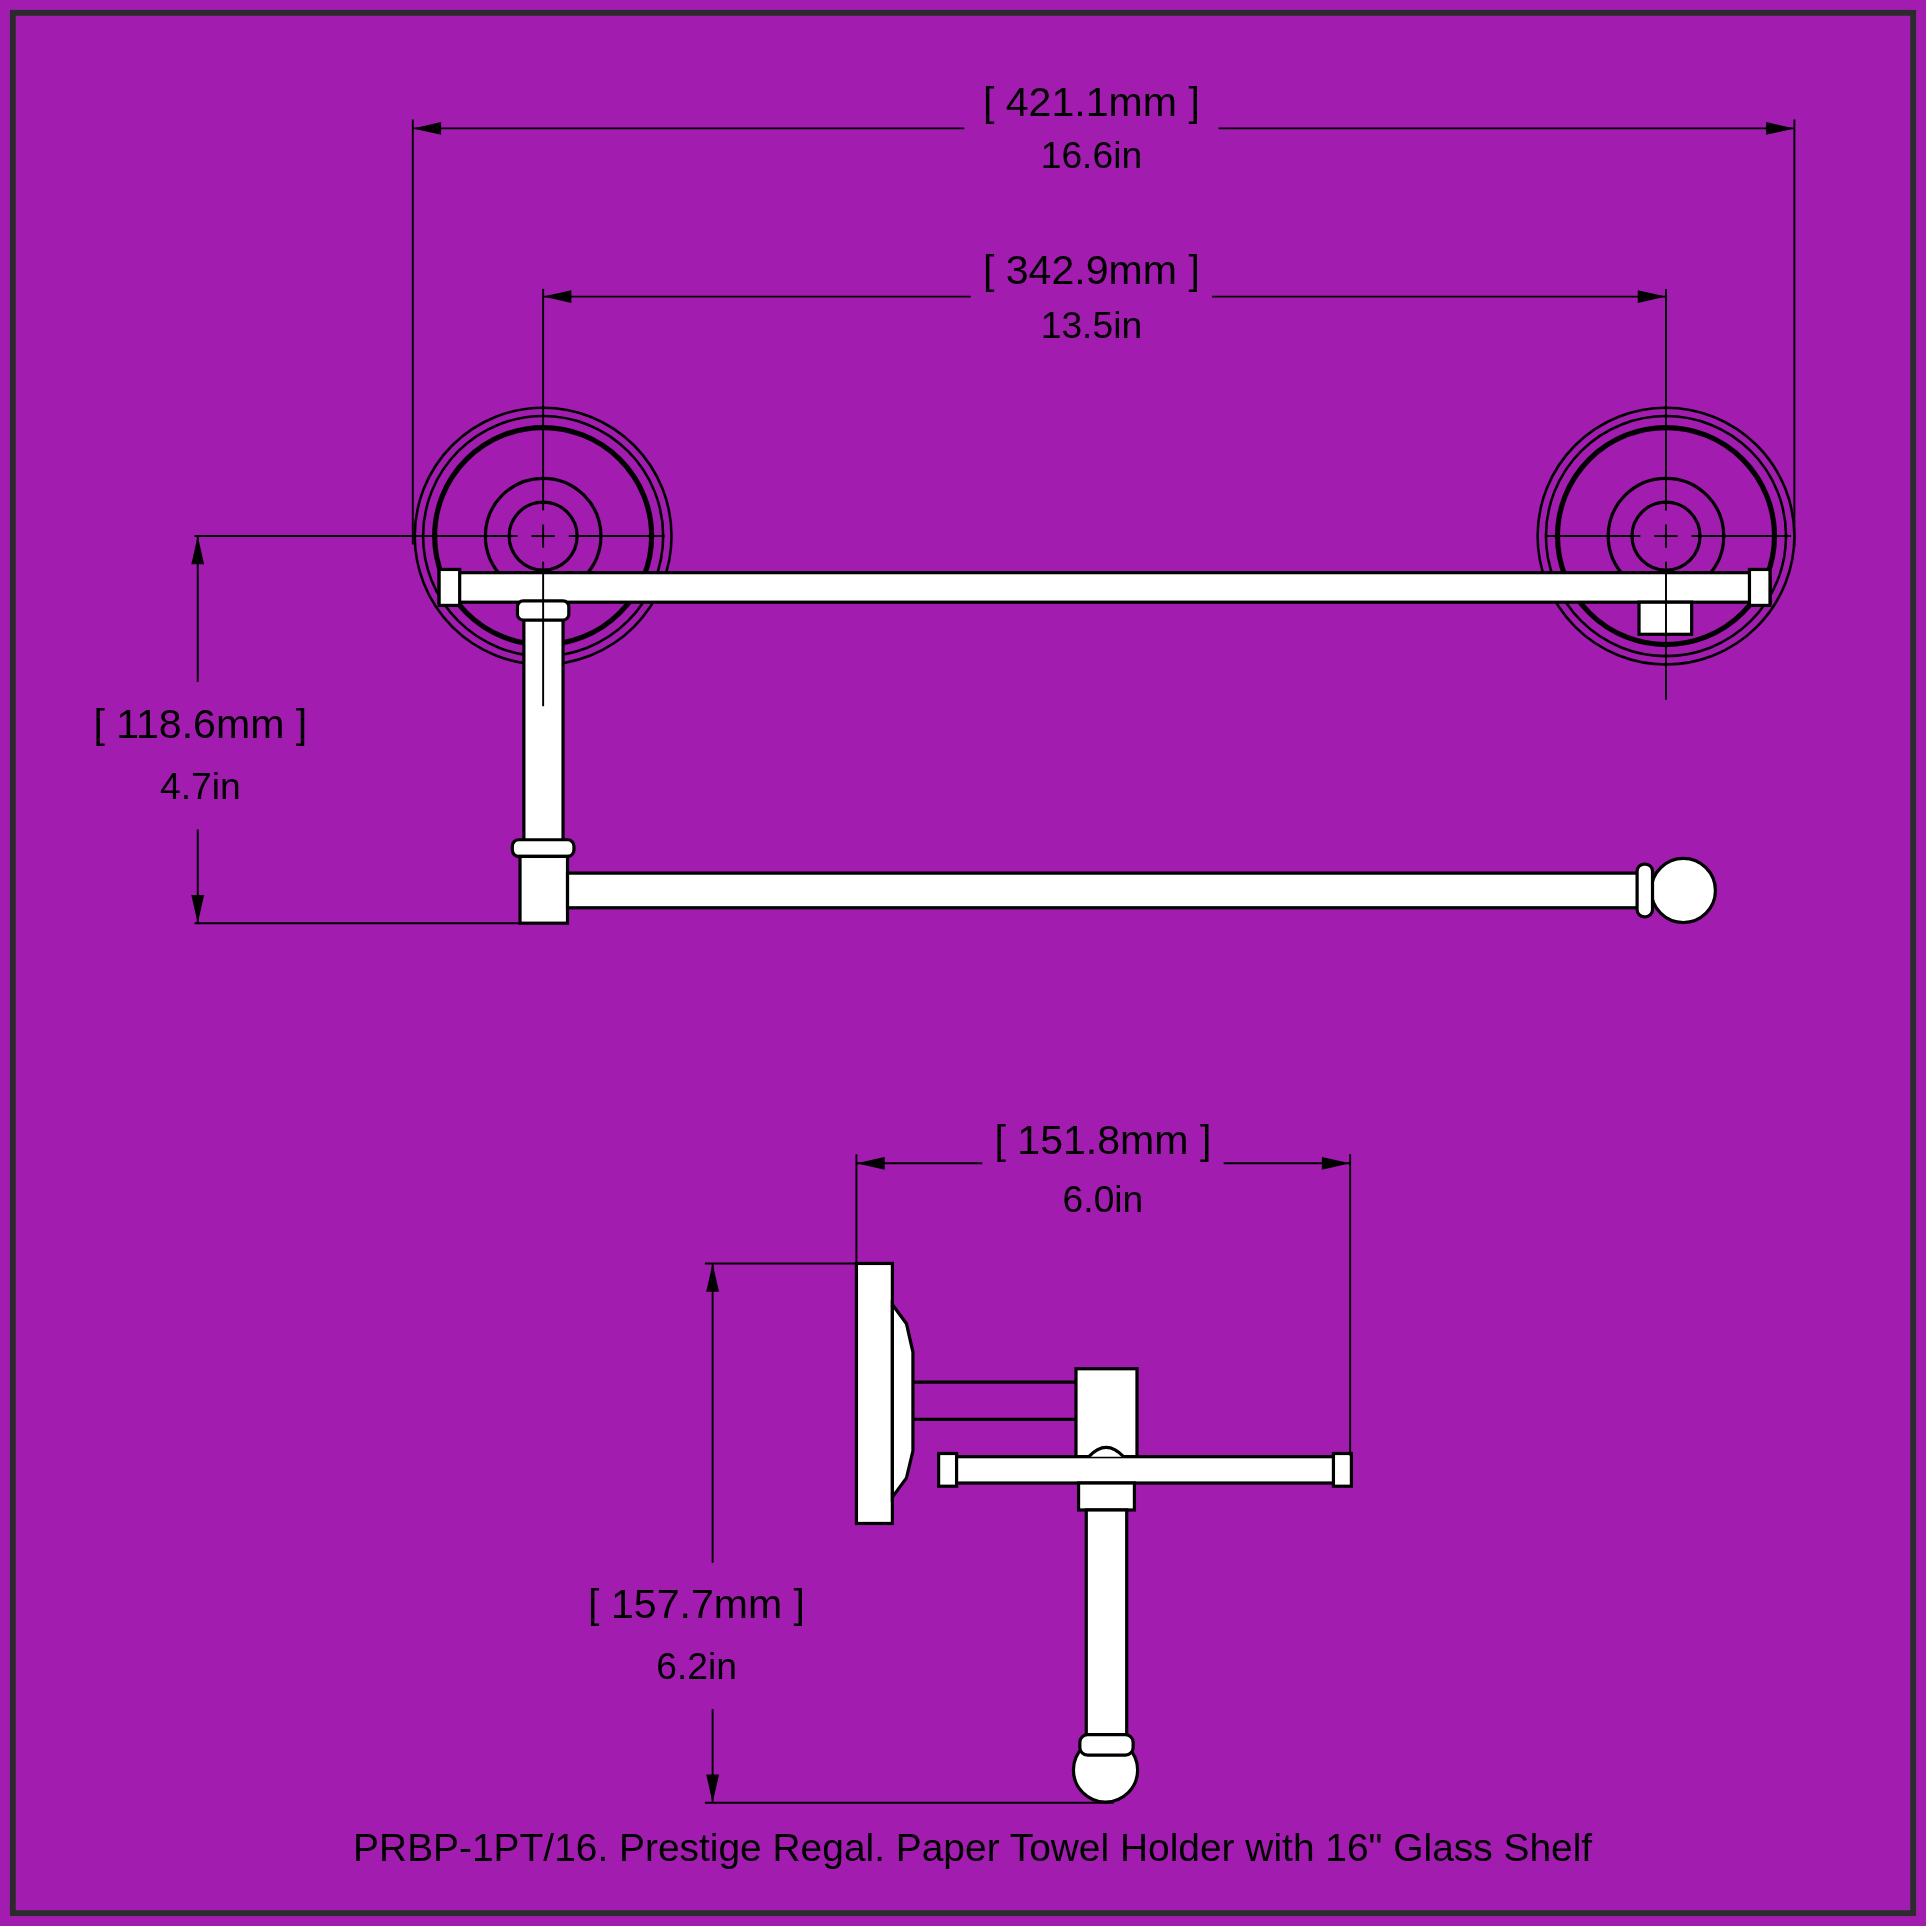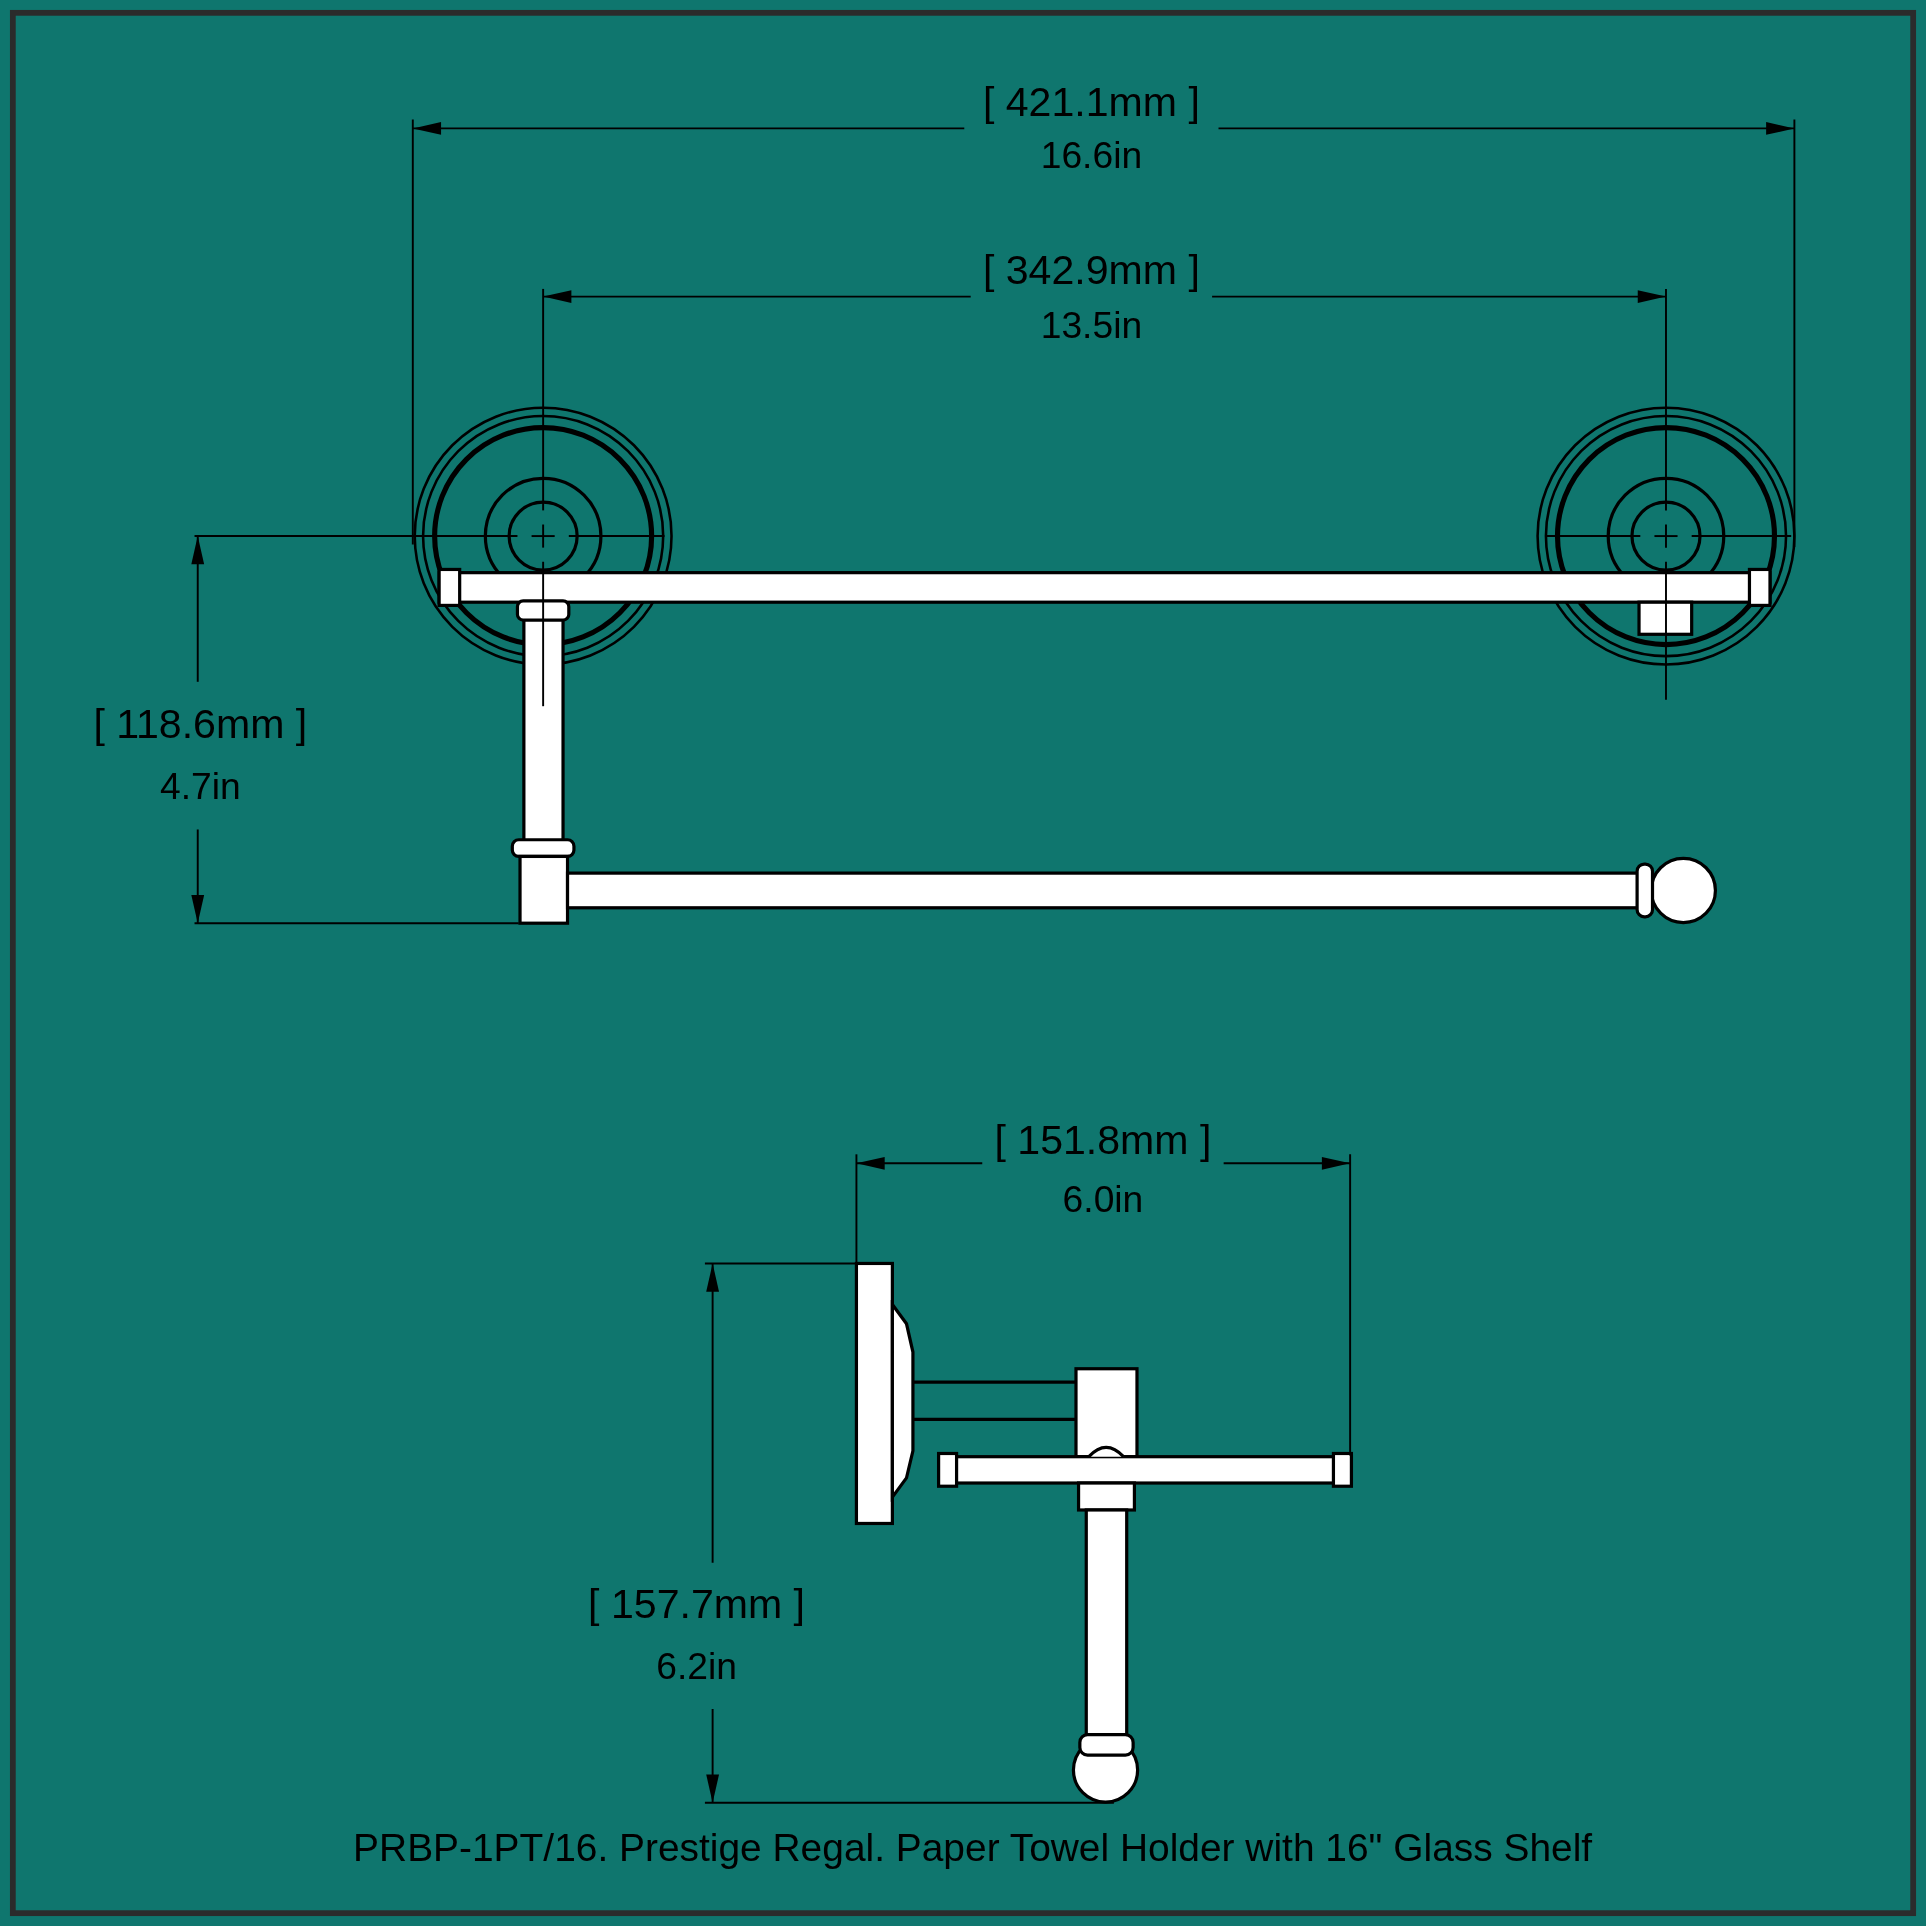--- a/index.html
+++ b/index.html
@@ -1,16 +1,16 @@
 <!DOCTYPE html>
 <html style="font-size:10.3px"><head>
 <meta charset="utf-8">
 <style>
   html,body{margin:0;padding:0;background:#fff;}
-  .stage{width:1926px;height:1926px;position:relative;background:#0f766e;}
+  .stage{width:1926px;height:1926px;position:relative;background:#a21caf;}
   svg{display:block;}
   .thin{stroke:#000;stroke-width:3;fill:none;}
   .shape{stroke:#000;stroke-width:5;fill:#fff;}
   .shape-nf{stroke:#000;stroke-width:5;fill:none;}
   .c-outer{stroke:#000;stroke-width:4;fill:none;}
   .c-bold{stroke:#000;stroke-width:8;fill:none;}
   .c-inner{stroke:#000;stroke-width:5;fill:none;}
   .arrow{fill:#000;stroke:none;}
   text{fill:#000;font-family:"Liberation Sans", sans-serif;}
   .dim-mm{font-size:64px;text-anchor:middle;}

